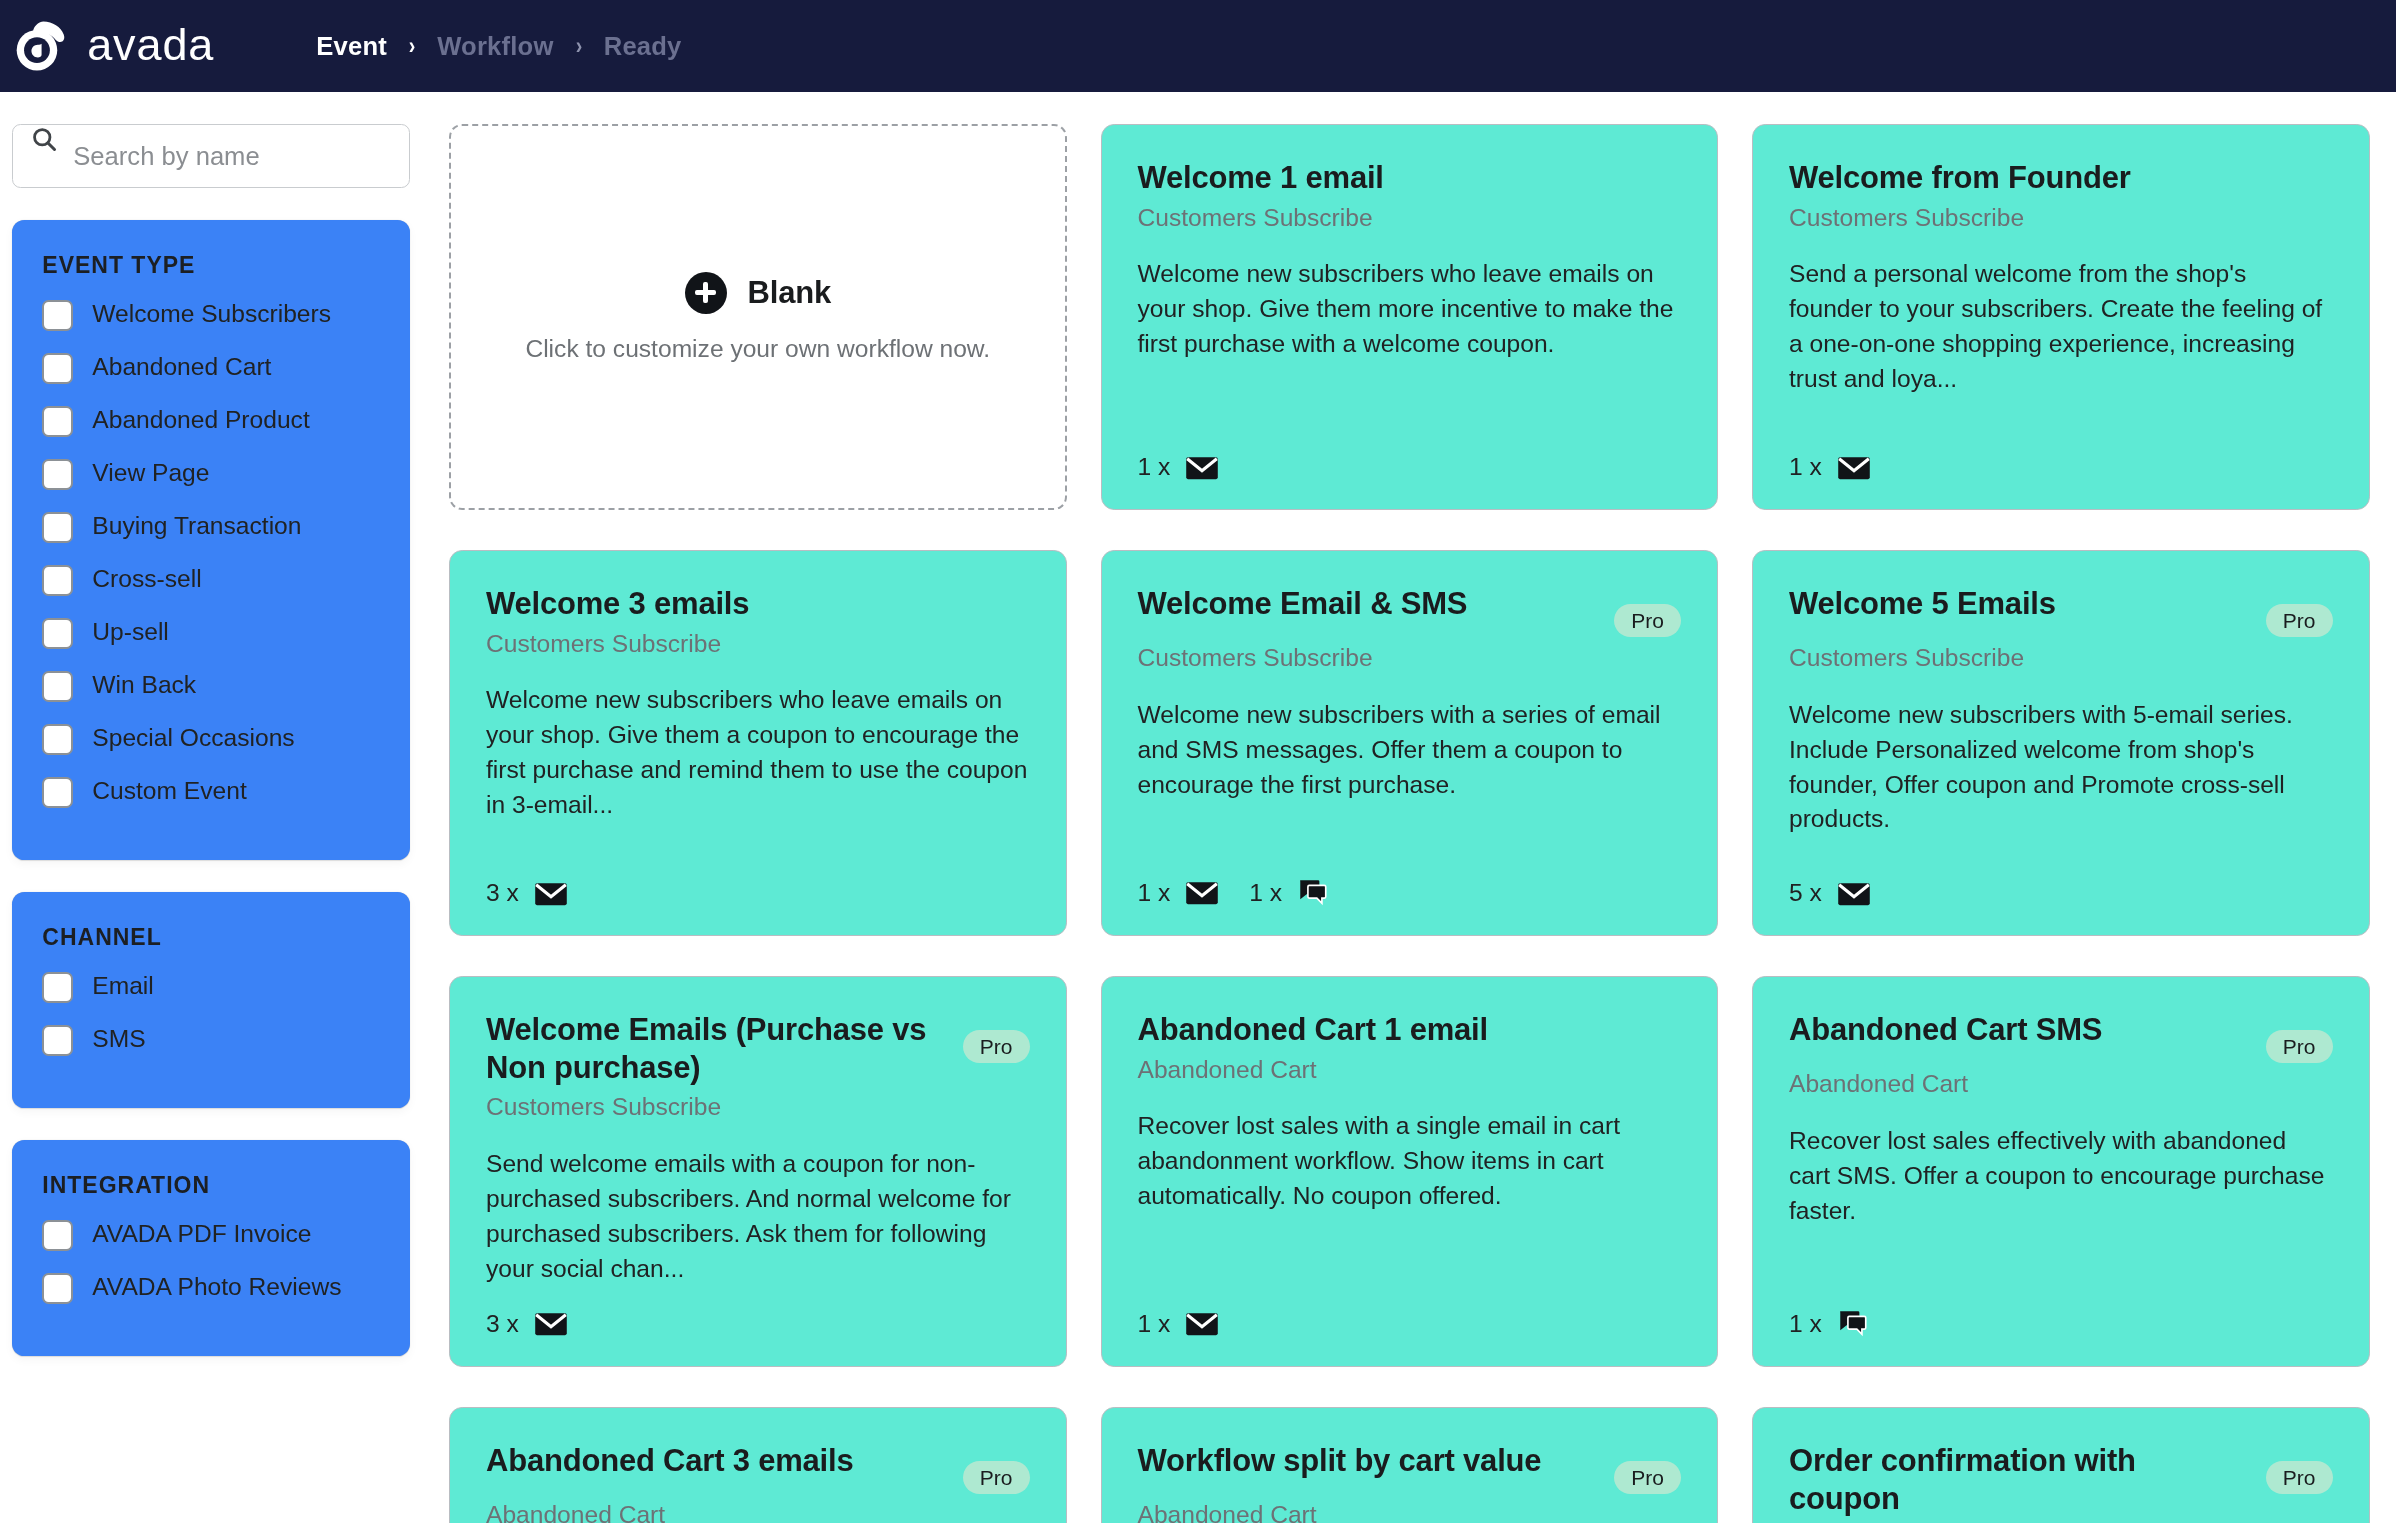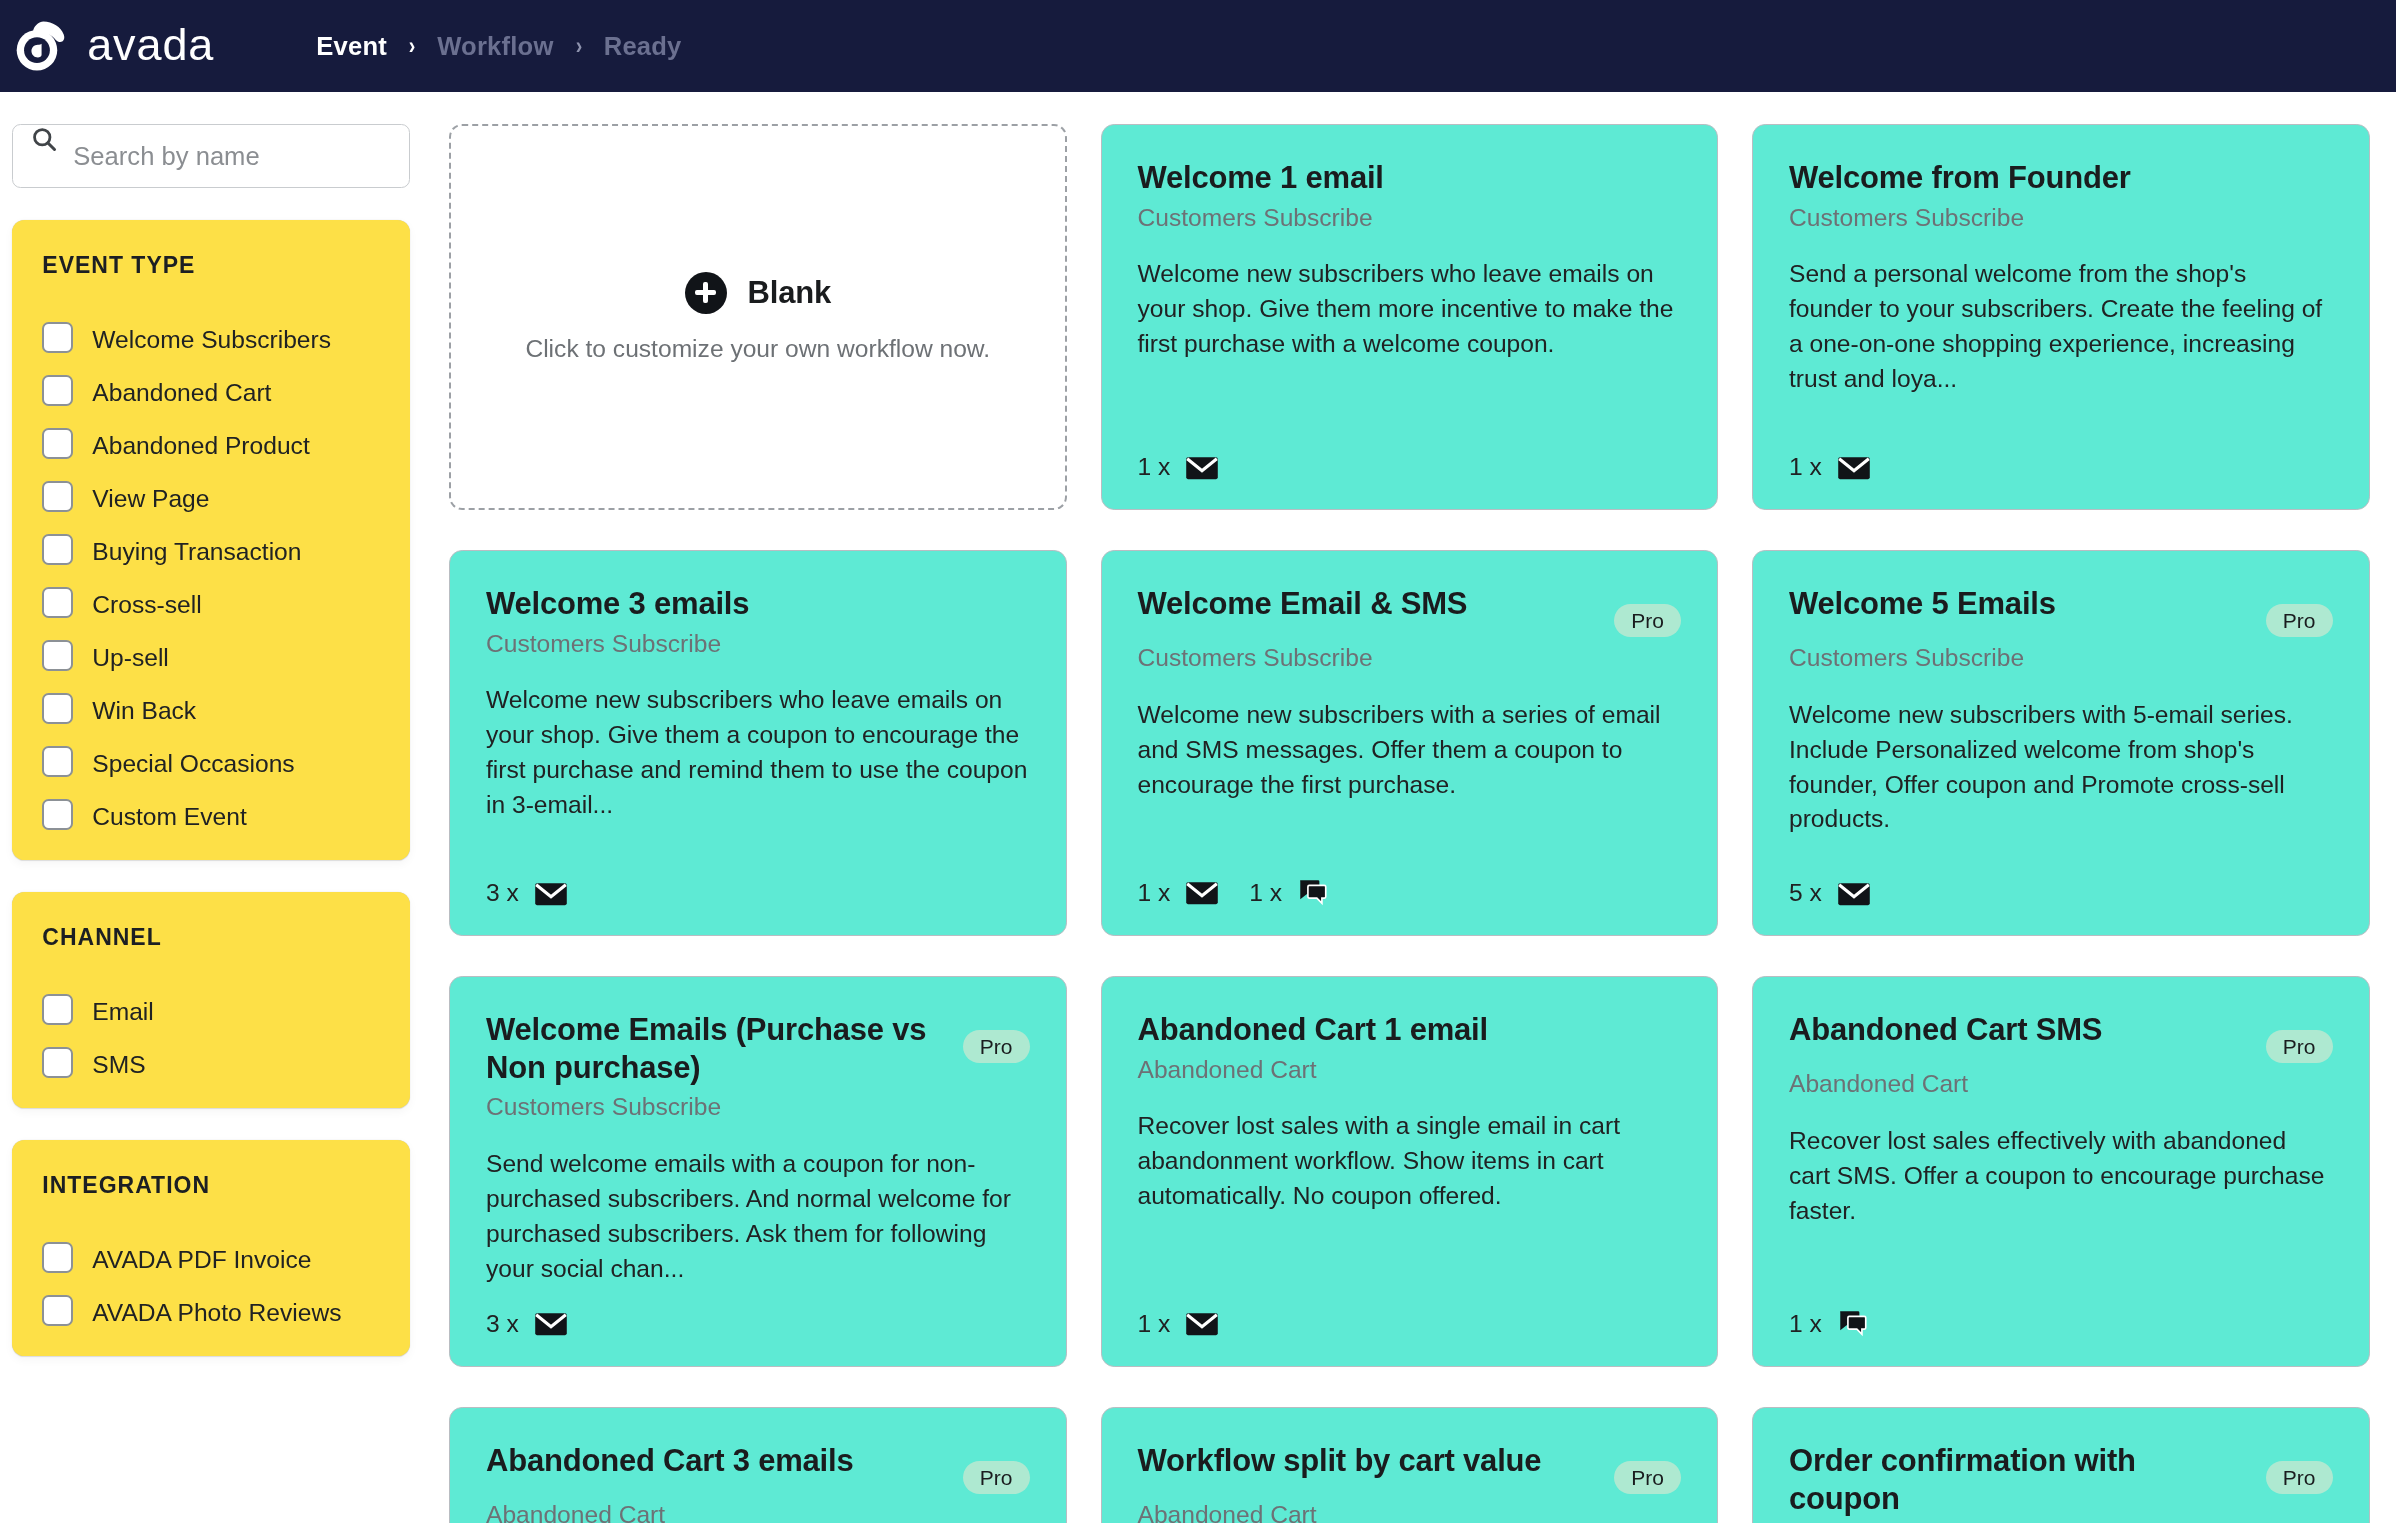--- a/index.html
+++ b/index.html
@@ -89,35 +89,35 @@
     font-size: 25.6px;
     color: #6f7276;
     font-family: inherit;
     background: transparent;
     width: 100%;
   }
   .search-input::placeholder { color: #8b8e92; opacity: 1; }
 
   .filter-card {
     margin-top: 32px;
-    background: #fde047;
+    background: #3b82f6;
     border-radius: 12.3px;
     box-shadow: 0 0.9px 0.9px rgba(0,0,0,.10), 0 0 0.9px rgba(0,0,0,.16), 0 3.8px 9.5px rgba(22,29,37,.04);
     padding: 32px 26.5px 30px 30px;
   }
   .filter-title {
     font-size: 23px;
     font-weight: 700;
     letter-spacing: 1px;
     color: #1c1f23;
     margin-bottom: 21px;
   }
   .check-row {
     display: flex;
-    align-items: flex-end;
+    align-items: flex-start;
     gap: 19px;
     height: 53px;
   }
   .checkbox {
     width: 31px; height: 31px;
     flex: 0 0 31px;
     border: 2.4px solid #8c9196;
     border-radius: 6.6px;
     background: #fff;
   }

